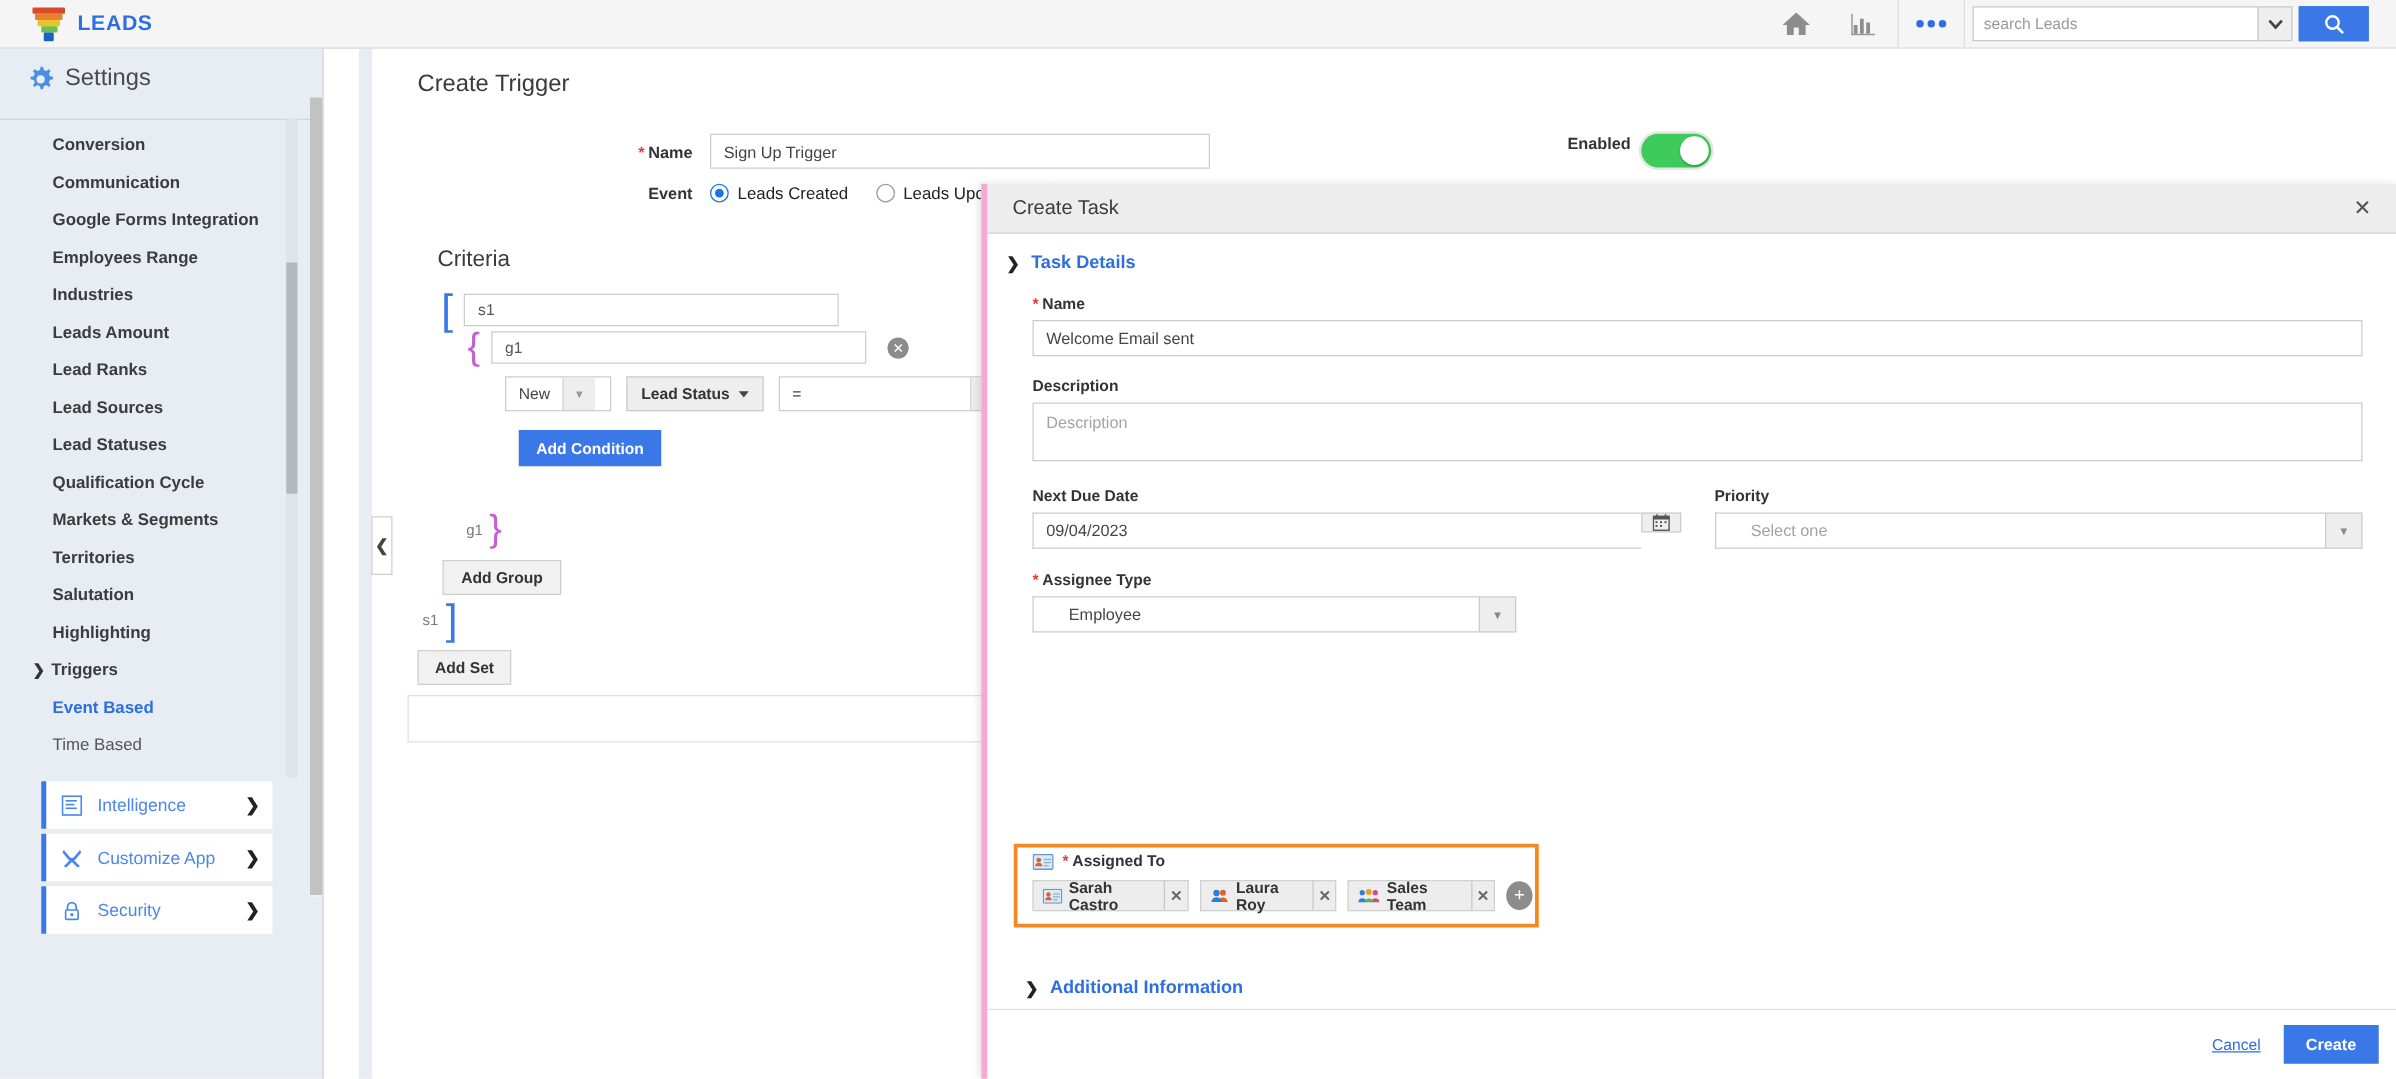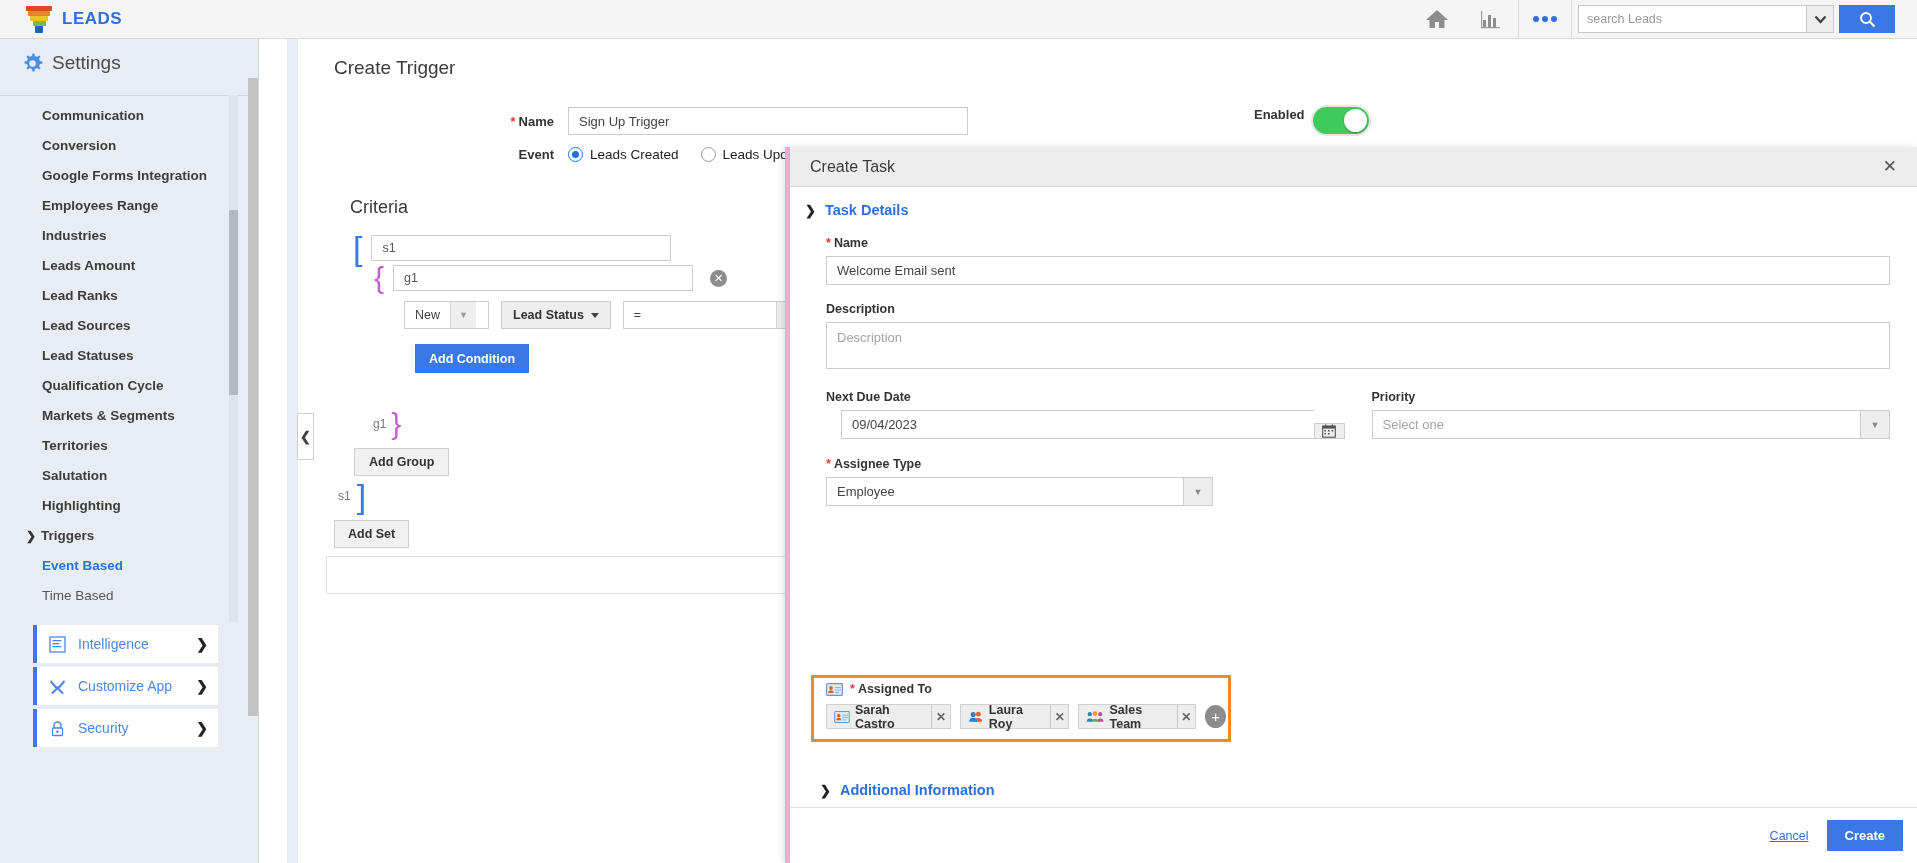--- a/index.html
+++ b/index.html
@@ -178,30 +178,30 @@
   .fgroup { padding: 0 32px 0 36px; }
   .flabel { font-weight: bold; font-size: 12.5px; color: #333; margin-bottom: 6px; display: block; }
   .finput {
     width: 100%; height: 29px; border: 1px solid #cccccc; padding: 0 10px; font-size: 13px;
     color: #444; outline: none; background: #fff; font-family: "Liberation Sans", sans-serif;
   }
   .finput::placeholder { color: #a3a3a3; }
   textarea.finput { height: 47px; padding-top: 7px; resize: none; }
   .two-col { display: flex; gap: 27px; }
   .half { flex: 1; }
-  .input-with-btn { display: flex; align-items: flex-end; margin-left: 15px; }
+  .input-with-btn { display: flex; align-items: flex-start; }
   .input-with-btn .finput { border-right: none; }
   .ibtn {
     width: 33px; border: 1px solid #cccccc; background: #eeeeee; display: flex;
     align-items: center; justify-content: center; cursor: pointer; color: #555;
   }
   .select-like { display: flex; align-items: stretch; width: 100%; }
   .select-like .sv {
     flex: 1; height: 29px; border: 1px solid #cccccc; border-right: none; display: flex;
-    align-items: center; padding: 0 10px; font-size: 13px; color: #444; background: #fff; text-align: right;
+    align-items: center; padding: 0 28px; font-size: 13px; color: #444; background: #fff; text-align: right;
   }
   .select-like .sv.placeholder { color: #a3a3a3; }
   .select-like .sc {
     width: 30px; border: 1px solid #cccccc; background: #eeeeee; display: flex;
     align-items: center; justify-content: center; color: #888; font-size: 9px;
   }
   #assigned-highlight {
     position: absolute; top: 487px; left: 21px; width: 420px; height: 67px;
     border: 3px solid #f28a21; background: transparent; pointer-events: none; z-index: 3;
   }
@@ -292,22 +292,22 @@
         <path d="M11 0.5 l2 0 0.6 2.6 2.2 0.9 2.2-1.5 1.4 1.4-1.5 2.2 0.9 2.2 2.6 0.6 0 2-2.6 0.6-0.9 2.2 1.5 2.2-1.4 1.4-2.2-1.5-2.2 0.9-0.6 2.6-2 0-0.6-2.6-2.2-0.9-2.2 1.5-1.4-1.4 1.5-2.2-0.9-2.2-2.6-0.6 0-2 2.6-0.6 0.9-2.2-1.5-2.2 1.4-1.4 2.2 1.5 2.2-0.9z" fill="#4a90e2"></path>
         <circle cx="11" cy="11" r="3.4" fill="#e8edf3"></circle>
       </svg>
     </span>
     <span id="settings-title">Settings</span>
   </div>
 
   <div id="navscroll">
     <div id="navlist">
       <div class="nav-item">Assignment Rules</div>
+      <div class="nav-item">Conversion</div>
       <div class="nav-item">Communication</div>
-      <div class="nav-item">Conversion</div>
       <div class="nav-item">Google Forms Integration</div>
       <div class="nav-item">Employees Range</div>
       <div class="nav-item">Industries</div>
       <div class="nav-item">Leads Amount</div>
       <div class="nav-item">Lead Ranks</div>
       <div class="nav-item">Lead Sources</div>
       <div class="nav-item">Lead Statuses</div>
       <div class="nav-item">Qualification Cycle</div>
       <div class="nav-item">Markets &amp; Segments</div>
       <div class="nav-item">Territories</div>

